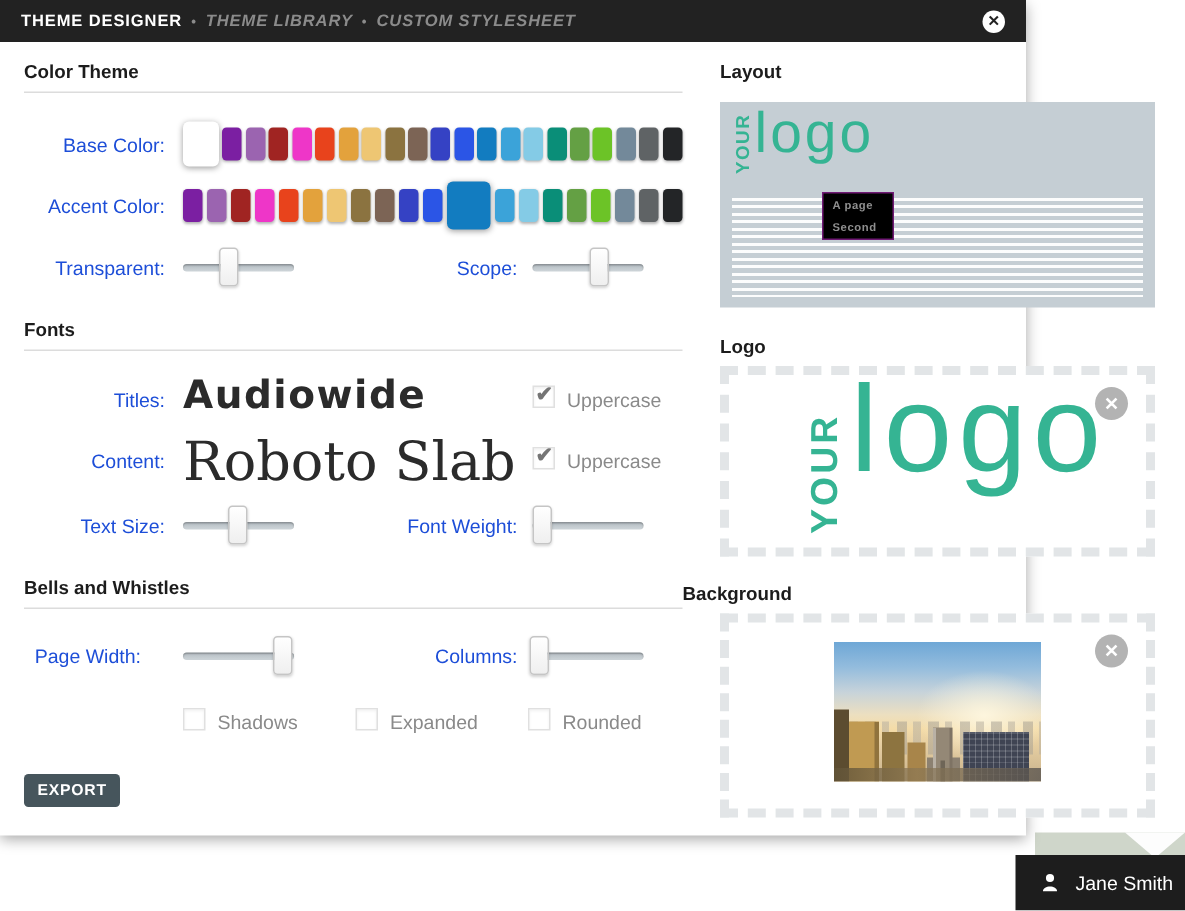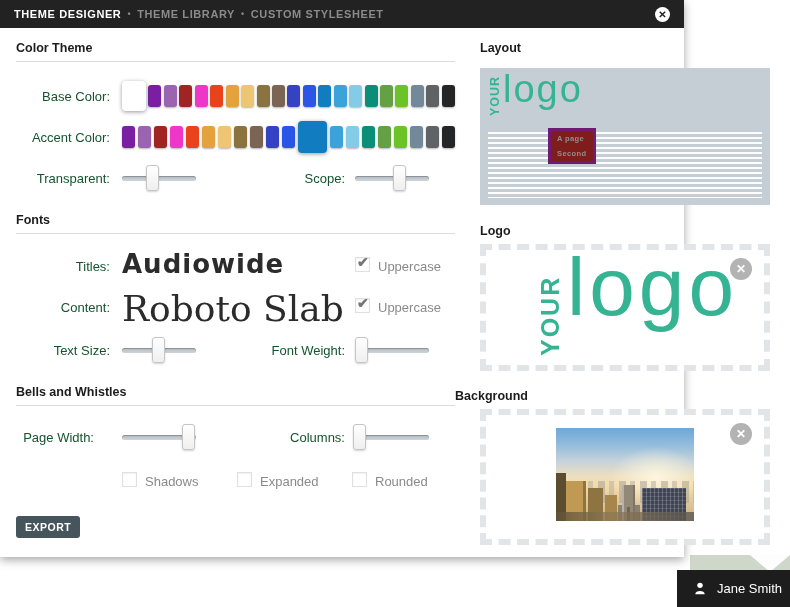--- a/index.html
+++ b/index.html
@@ -17,29 +17,29 @@
   
   .modal { position:absolute; left:0; top:0; width:684px; height:557px; background:#fff;
     box-shadow:0 3px 9px rgba(0,0,0,.35); z-index:10; }
 
   
   .topbar { position:absolute; left:0; top:0; width:100%; height:28px; background:#222;
     display:flex; align-items:center; padding:0 14px; }
   .topbar .title { color:#fff; font-size:11px; font-weight:bold; letter-spacing:.6px; }
   .crumbs { display:flex; align-items:center; font-size:11px; font-weight:bold; letter-spacing:.6px; color:#8b8b8b; }
   .crumb-sep { margin:0 6px; font-size:9px; }
-  .crumb { color:#8b8b8b; cursor:pointer; }
+  .crumb { color:#8b8b8b; cursor:pointer;font-style:italic; }
   .close-btn { margin-left:auto; width:15px; height:15px; border-radius:50%; background:#fff;
     color:#222; font-size:10px; font-weight:bold; line-height:15px; text-align:center; cursor:pointer; }
 
   
   .sec-h { position:absolute; font-size:12.5px; font-weight:bold; color:#1c1c1c; }
   .rule { position:absolute; left:16px; width:439px; height:1px; background:#dcdcdc; }
 
-  .lbl { position:absolute; width:94px; text-align:right; font-size:13px; color:#14532d; }
+  .lbl { position:absolute; width:94px; text-align:right; font-size:13px; color:#1d4ed8; }
   .lbl.r2 { left:245px; width:100px; }
 
   
   .swatches { position:absolute; left:122px; width:333px; height:34px;
     display:flex; justify-content:space-between; align-items:center; }
   .swatch { width:13px; height:22px; border-radius:3px; box-shadow:0 1px 2px rgba(0,0,0,.3); cursor:pointer; }
   .swatch.selected { width:24px; height:30px; border-radius:4px; box-shadow:0 1px 4px rgba(0,0,0,.4); }
   #accent-swatches .swatch.selected { width:29px; height:32px; }
 
   
@@ -72,22 +72,22 @@
   .teal { color:#35b493; }
   .v-your { writing-mode:vertical-rl; transform:rotate(180deg); font-weight:bold; letter-spacing:1px; }
   .pv-logo { position:absolute; left:8px; top:6px; display:flex; align-items:flex-start; }
   .pv-logo .v-your { font-size:12.5px; height:42px; }
   .pv-logo .logo-word { font-size:38px; font-weight:300; letter-spacing:2px; line-height:30px; margin-left:1px; }
   .pv-nav { position:absolute; left:8px; right:8px; top:47px; height:13px; background:#f6f6f6;
     display:flex; align-items:center; gap:13px; padding-left:11px; }
   .pv-nav .nav-item { font-size:7.5px; font-weight:bold; color:#979797; letter-spacing:.4px; cursor:pointer; white-space:nowrap; }
   .pv-stripes { position:absolute; left:8px; right:8px; top:64px; height:66px;
     background:repeating-linear-gradient(to bottom, rgba(255,255,255,.95) 0 2px, transparent 2px 5px); }
-  .pv-dropdown { position:absolute; left:68px; top:60px; min-width:48px; background:#7f1d1d;
-    border:3px solid #701a75; z-index:2; }
+  .pv-dropdown { position:absolute; left:68px; top:60px; min-width:48px; background:#000000;
+    border:1px solid #701a75; z-index:2; }
   .pv-dropdown .dd-item { font-size:7.5px; font-weight:bold; color:#8f8f8f; letter-spacing:.4px;
     padding:3px 6px; cursor:pointer; white-space:nowrap; }
 
   .dropzone { position:absolute; left:480px; width:290px; background:#fff; border:6px dashed #e2e5e7; }
   .dz-logo { top:244px; height:127px; }
   .dz-bg { top:409px; height:136px; }
   .remove-btn { position:absolute; right:12px; top:8px; width:22px; height:22px; border-radius:50%;
     background:#b3b3b3; color:#fff; font-size:12px; font-weight:bold; text-align:center; line-height:22px;
     cursor:pointer; z-index:3; }
 

